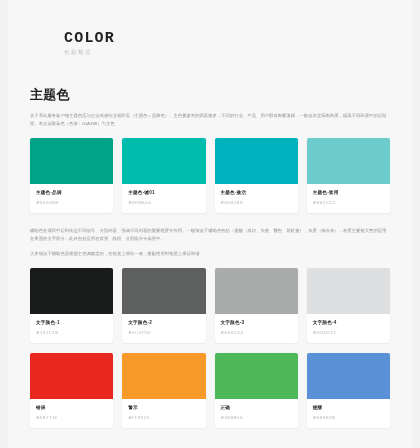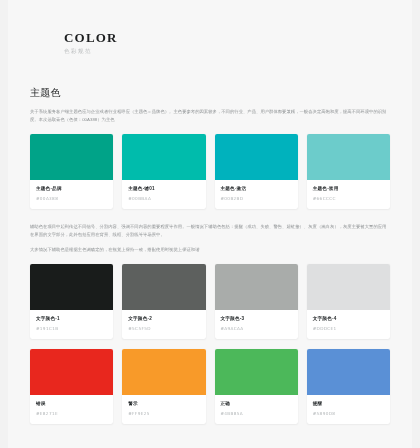--- a/index.html
+++ b/index.html
@@ -44,40 +44,40 @@
     color: #e3e5e6;
     font-family: "DejaVu Sans", sans-serif;
     user-select: none;
   }
   .header-text {
     position: absolute;
     left: 24px;
     top: 16px;
   }
   .header-title {
-    font-size: 13px;
+    font-size: 15px;
     font-weight: 700;
     letter-spacing: 1.2px;
     color: #1d1f20;
-    font-family: Liberation Serif, serif;
+    font-family: Liberation Mono, monospace;
   }
   .header-sub {
     margin-top: 2px;
     font-size: 5.5px;
     letter-spacing: 1.5px;
     color: #b9bcbd;
   }
 
   
   .section {
     margin-top: 14px;
   }
   .section-title {
-    font-size: 10px;
-    font-weight: 400;
+    font-size: 13px;
+    font-weight: 700;
     color: #1d1f20;
     letter-spacing: 0.3px;
   }
   .section-desc {
     margin-top: 8px;
     font-size: 4.3px;
     line-height: 1.85;
     color: #8b8f91;
     letter-spacing: 0.05px;
   }

